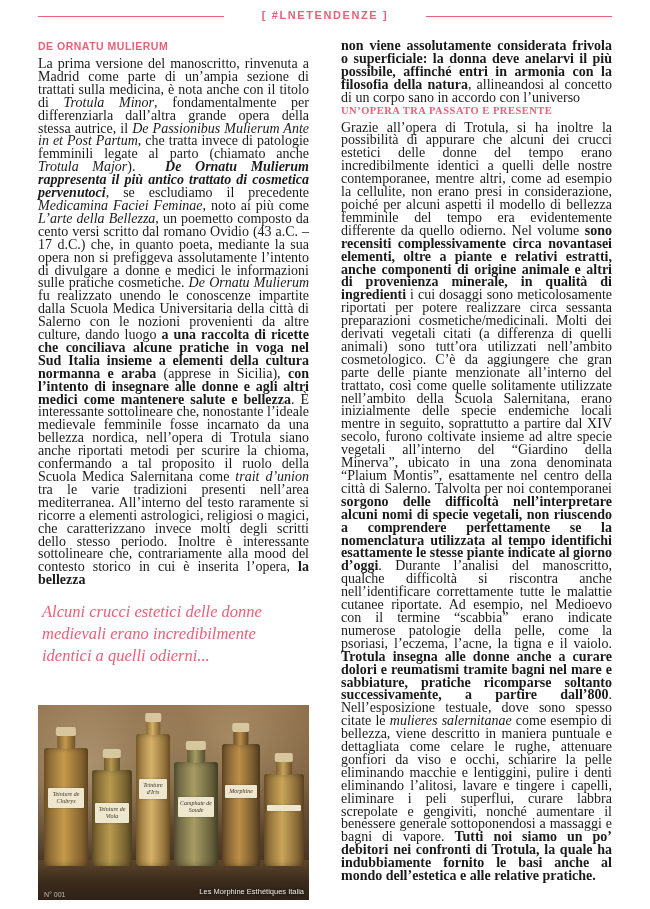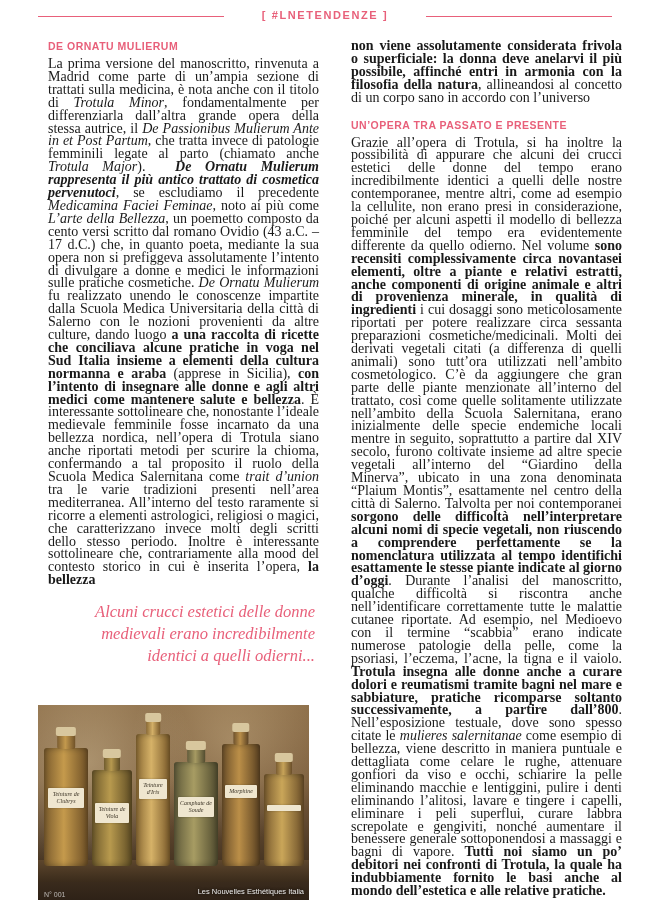--- a/index.html
+++ b/index.html
@@ -40,42 +40,42 @@
     font-size: 11px;
     letter-spacing: 1.6px;
     font-weight: bold;
     white-space: nowrap;
   }
 
   
   .content {
     position: absolute;
     top: 40px;
-    left: 48px;
+    left: 38px;
     width: 574px;
     height: 860px;
   }
   .col {
     position: absolute;
     top: 0;
     width: 271px;
   }
   .col-left  { left: 0; }
   .col-right { left: 303px; }
 
   h2.section-title {
     color: #e8607a;
     font-size: 10.5px;
     font-weight: bold;
     letter-spacing: 0.5px;
     margin: 0 0 6px 0;
     text-transform: uppercase;
   }
   h2.section-title.second {
-    margin-top: 14px;
+    font-family: Liberation Serif, serif;
   }
 
   p.body {
     margin: 0;
     font-family: "Liberation Serif", serif;
     font-size: 14px;
     line-height: 12.9px;
     text-align: justify;
     color: #1a1a1a;
     text-indent: 14px;
@@ -87,21 +87,21 @@
   .bi { font-weight: bold; font-style: italic; margin-left: 16px; }
 
   
   .pullquote {
     margin-top: 14px;
     color: #e8607a;
     font-family: "Liberation Serif", serif;
     font-style: italic;
     font-size: 16.5px;
     line-height: 22px;
-    text-align: right;
+    text-align: left;
     padding: 0 4px;
   }
 
   
   .photo {
     position: absolute;
     left: 0;
     bottom: 0;
     width: 271px;
     height: 195px;
@@ -246,14 +246,14 @@
     <div class="cork"></div>
     <div class="label">Morphine</div>
   </div>
   <div class="bottle b6">
     <div class="neck"></div>
     <div class="cork"></div>
     <div class="label"></div>
   </div>
 
   <div class="photo-mark">N° 001</div>
-  <div class="photo-credit">Les Nouvelles Esthétiques Italia</div>
+  <div class="photo-credit">Les Morphine Esthétiques Italia</div>
 </div>
 
 </body></html>

